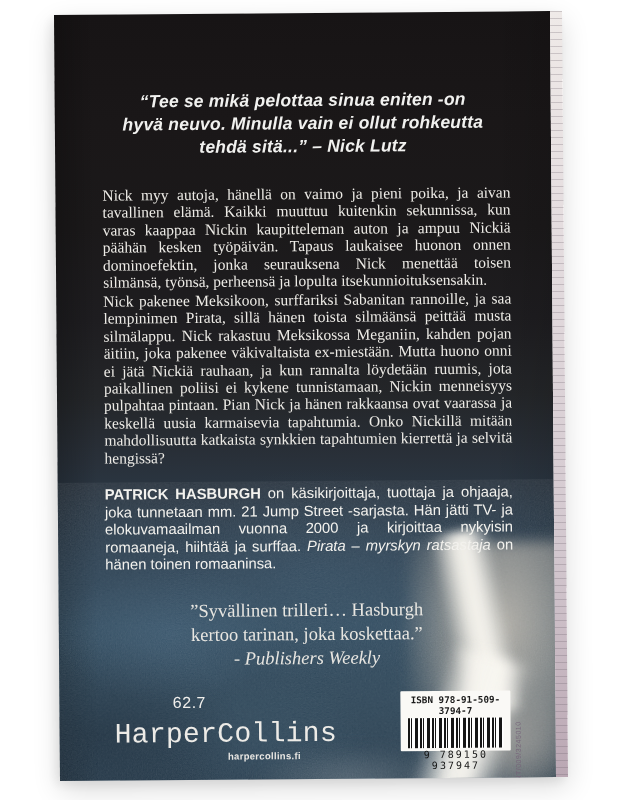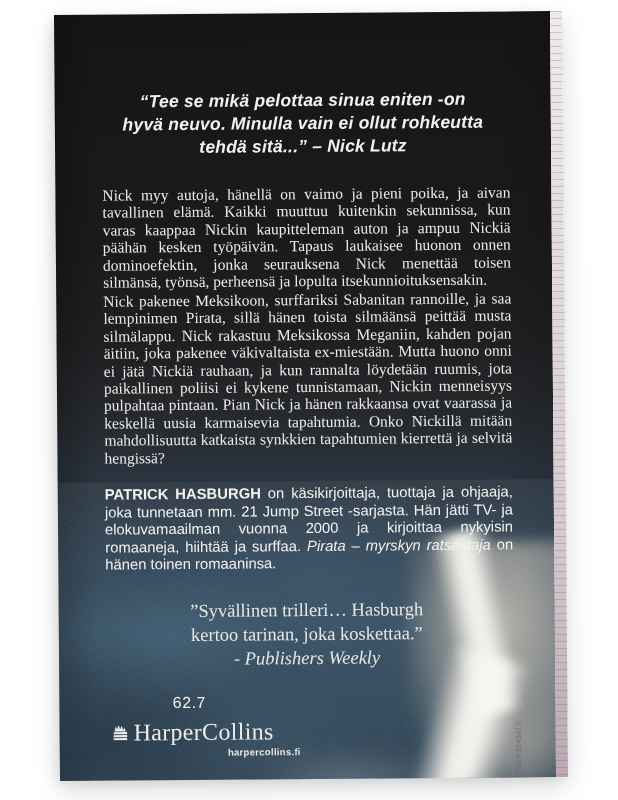--- a/index.html
+++ b/index.html
@@ -96,21 +96,21 @@
   .review .attrib { font-style:italic; }
 
   
   .classification {
     position:absolute; left:95px; top:680px; width:70px; text-align:center;
     font-size:16px; color:#f0efec; letter-spacing:0.5px;
   }
   .publisher { position:absolute; left:53px; top:705px; width:200px; }
   .publisher-row { display:flex; align-items:center; }
   .hc-icon { width:19px; height:17px; margin-right:2px; margin-top:-2px; }
-  .hc-name { font-family:Liberation Serif, serif; font-size:24px; color:#edebe7; letter-spacing:0.3px; }
+  .hc-name { font-family:Liberation Mono, monospace; font-size:28px; color:#edebe7; letter-spacing:0.3px; }
   .hc-url  { margin-top:1px; width:188px; text-align:right;
              font-size:9.5px; font-weight:bold; color:#e9e7e3; letter-spacing:0.3px; }
 
   
   .barcode {
     position:absolute; left:341px; top:679px; width:110px; height:60px;
     background:#faf9f6; border-radius:1px; padding-top:3px;
   }
   .isbn-label {
     text-align:center; font-family:"DejaVu Sans Mono", monospace;
@@ -180,19 +180,24 @@
             <path fill="#edebe7" d="M2 8 C2 5.5 3 4.5 3.2 3 C4 4.2 4.4 5 4.3 6 C5.2 5 5.6 3.2 5.3 1.5 C6.8 2.8 7.4 4.2 7.3 5.8 C8.2 4.8 8.6 3.5 8.4 2.2 C9.8 3.6 10.5 5.2 10.3 6.9 C11 6.2 11.4 5 11.3 4 C12.6 5.4 13 6.8 13 8 Z"></path>
             <rect x="1" y="8.6" width="13.5" height="2.1" fill="#edebe7"></rect>
             <rect x="1" y="11.6" width="13.5" height="2.1" fill="#edebe7"></rect>
             <rect x="1" y="14.6" width="13.5" height="2.1" fill="#edebe7"></rect>
           </svg>
           <span class="hc-name">HarperCollins</span>
         </div>
         <div class="hc-url">harpercollins.fi</div>
       </div>
 
+      <div class="barcode">
+        <div class="isbn-label">ISBN 978-91-509-3794-7</div>
+        <div class="bars"></div>
+        <div class="digits">9 789150 937947</div>
+      </div>
 
       <div class="print-code">TNT/009/3245010</div>
     </div>
 
     <div class="pages"></div>
   </div>
 </div>
 
 </body></html>

